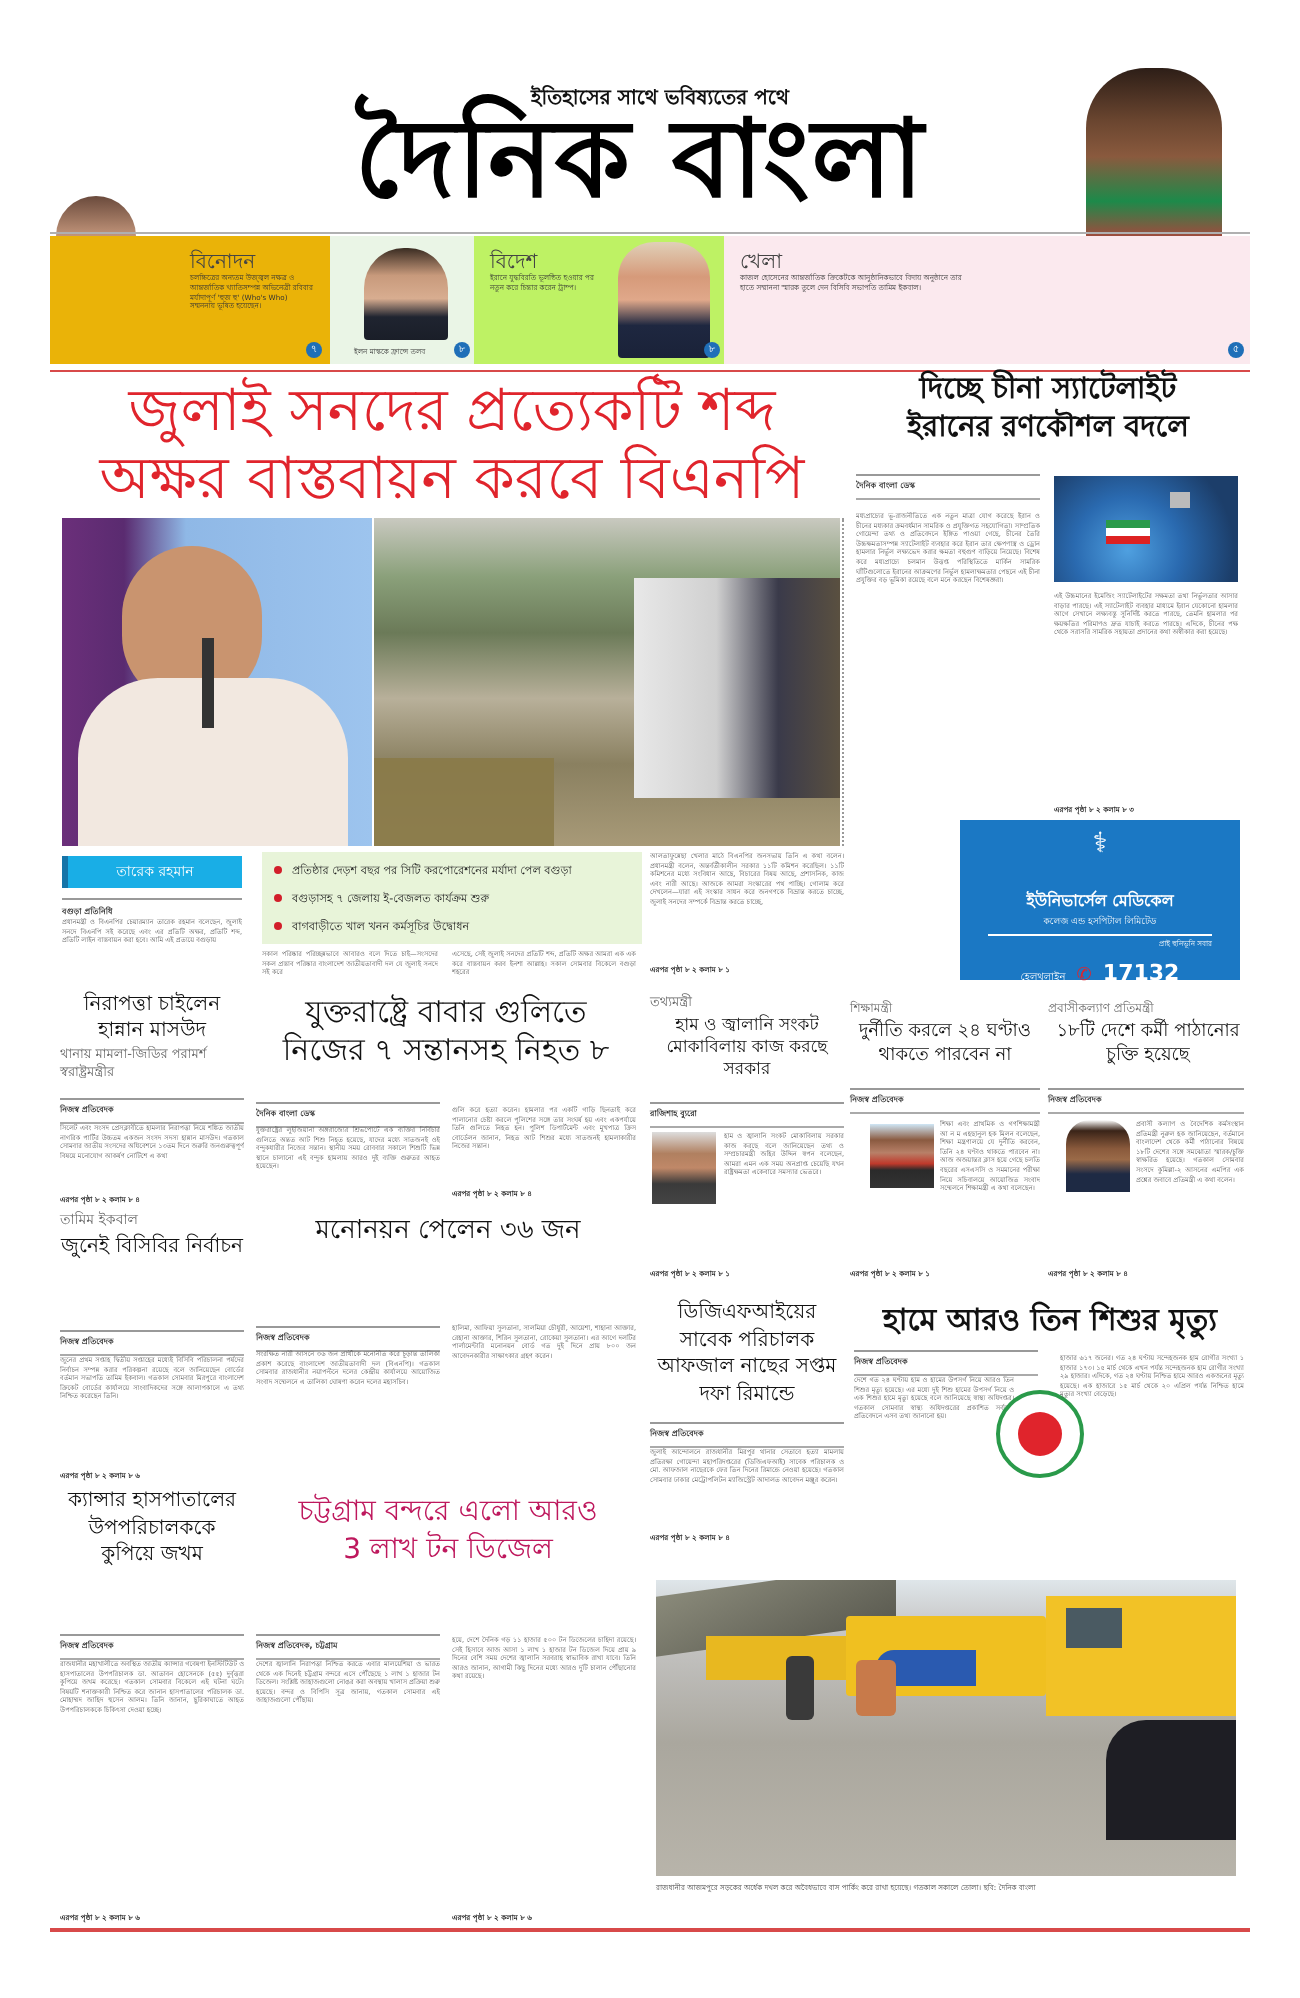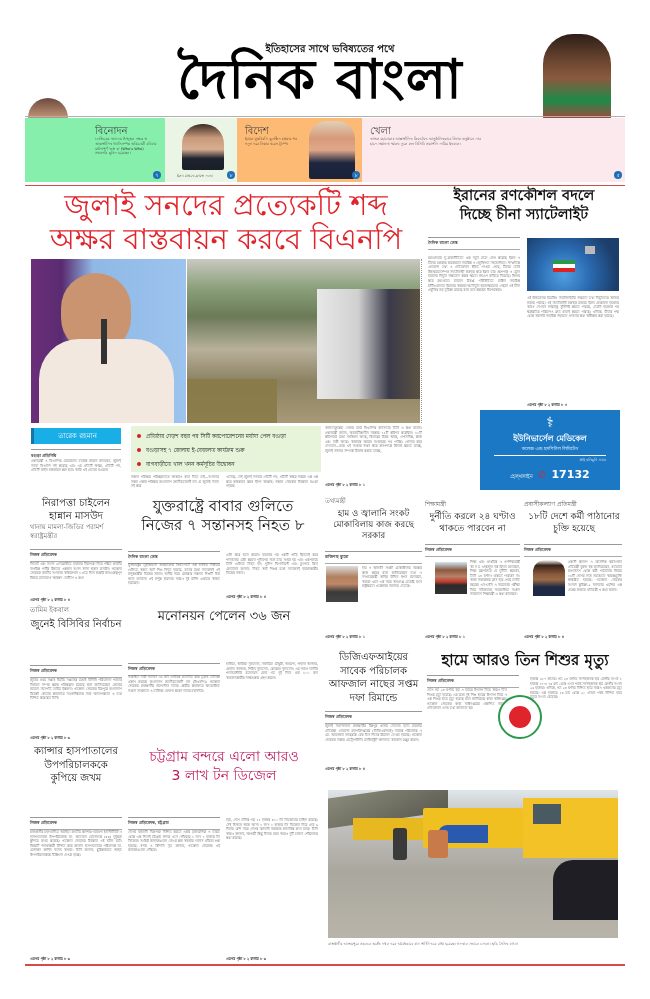--- a/index.html
+++ b/index.html
@@ -23,31 +23,31 @@
 <div class="abs" style="left:0;top:0;width:650px;height:118px">
   <div class="abs" style="left:200px;top:41px;width:260px;text-align:center;font-size:10px;color:#111;font-weight:bold">ইতিহাসের সাথে ভবিষ্যতের পথে</div>
   <div class="abs" style="left:100px;top:46px;width:440px;text-align:center;font-family:'DejaVu Serif',serif;font-size:54px;font-weight:bold;color:#000;line-height:66px;letter-spacing:1px">দৈনিক বাংলা</div>
 
   <div class="abs" style="left:28px;top:98px;width:40px;height:84px;border-radius:20px 20px 4px 4px;background:linear-gradient(180deg,#6a4a3c 0%,#d9a88a 30%,#e8c3ad 45%,#2ba8c0 70%,#5a5fb0 100%)"></div>
   <div class="abs" style="left:543px;top:34px;width:68px;height:148px;border-radius:30px 30px 4px 4px;background:linear-gradient(180deg,#2d1e17 0%,#6b4630 18%,#8a5a3e 30%,#1d8a4a 45%,#c23a3a 60%,#1a7a3d 80%,#1a7a3d 100%)"></div>
 </div>
 
 <div class="abs rule" style="left:25px;top:116px;width:600px;background:#b0b0b0"></div>
 <div class="abs" style="left:25px;top:118px;width:600px;height:64px">
-  <div class="abs" style="left:0;top:0;width:140px;height:64px;background:#86efac">
+  <div class="abs" style="left:0;top:0;width:140px;height:64px;background:#eab308">
     <div class="abs" style="left:70px;top:5px;font-size:10px;color:#444">বিনোদন</div>
     <div class="abs" style="left:70px;top:19px;width:62px;font-size:3.6px;line-height:4.8px;color:#333">চলচ্চিত্রের অন্যতম উজ্জ্বল নক্ষত্র ও আন্তর্জাতিক খ্যাতিসম্পন্ন অভিনেত্রী রবিবার মর্যাদাপূর্ণ 'হুজ হু' (Who's Who) সম্মননায় ভূষিত হয়েছেন।</div>
     <div class="abs pgbadge" style="left:128px;top:53px">৭</div>
   </div>
   <div class="abs" style="left:140px;top:0;width:72px;height:64px;background:#eaf5e6">
     <div class="abs" style="left:17px;top:6px;width:42px;height:46px;border-radius:20px 20px 2px 2px;background:linear-gradient(180deg,#3a2c22 0%,#c89a7c 30%,#d8ad90 55%,#1f2430 75%,#1a1e28 100%)"></div>
     <div class="abs" style="left:12px;top:55px;font-size:3.6px;color:#333">ইলন মাস্ককে ফ্রান্সে তলব</div>
     <div class="abs pgbadge" style="left:62px;top:53px">৮</div>
   </div>
-  <div class="abs" style="left:212px;top:0;width:125px;height:64px;background:#fdba74">
+  <div class="abs" style="left:212px;top:0;width:125px;height:64px;background:#bef264">
     <div class="abs" style="left:8px;top:5px;font-size:10px;color:#444">বিদেশ</div>
     <div class="abs" style="left:8px;top:19px;width:55px;font-size:3.6px;line-height:4.8px;color:#333">ইরানে যুদ্ধবিরতি ভূলন্ঠিত হওয়ার পর নতুন করে চিন্তার করেন ট্রাম্প।</div>
     <div class="abs" style="left:72px;top:3px;width:46px;height:58px;border-radius:18px 18px 2px 2px;background:linear-gradient(180deg,#e0d0b8 0%,#d69a7a 30%,#e0a88a 50%,#1e2740 72%,#1a2238 100%)"></div>
     <div class="abs pgbadge" style="left:115px;top:53px">৮</div>
   </div>
   <div class="abs" style="left:337px;top:0;width:263px;height:64px;background:#fbe9ee">
     <div class="abs" style="left:8px;top:5px;font-size:10px;color:#444">খেলা</div>
     <div class="abs" style="left:8px;top:19px;width:115px;font-size:3.6px;line-height:4.8px;color:#333">কাজল হোসেনের আন্তর্জাতিক ক্রিকেটকে আনুষ্ঠানিকভাবে বিদায় অনুষ্ঠানে তার হাতে সম্মাননা স্মারক তুলে দেন বিসিবি সভাপতি তামিম ইকবাল।</div>
     <div class="abs pgbadge" style="left:252px;top:53px">৫</div>
   </div>
@@ -78,36 +78,36 @@
   <div style="font-size:5.6px;line-height:14px;white-space:nowrap"><span class="dots"></span><span>বগুড়াসহ ৭ জেলায় ই-বেজলত কার্যক্রম শুরু</span></div>
   <div style="font-size:5.6px;line-height:14px;white-space:nowrap"><span class="dots"></span><span>বাগবাড়ীতে খাল খনন কর্মসূচির উদ্বোধন</span></div>
 </div>
 <div class="abs body-text" style="left:31px;top:459px;width:90px;height:20px;overflow:hidden">প্রধানমন্ত্রী ও বিএনপির চেয়ারম্যান তারেক রহমান বলেছেন, জুলাই সনদে বিএনপি সই করেছে এবং এর প্রতিটি অক্ষর, প্রতিটি শব্দ, প্রতিটি লাইন বাস্তবায়ন করা হবে। আমি এই প্রত্যয়ে বগুড়ায়</div>
 <div class="abs body-text" style="left:131px;top:475px;width:88px;height:14px;overflow:hidden">সকাল পরিষ্কার পরিচ্ছন্নভাবে আবারও বলে দিতে চাই—সংসদের সকল প্রস্তাব পরিষ্কার বাংলাদেশ জাতীয়তাবাদী দল যে জুলাই সনদে সই করে</div>
 <div class="abs body-text" style="left:226px;top:475px;width:92px;height:14px;overflow:hidden">এসেছে, সেই জুলাই সনদের প্রতিটি শব্দ, প্রতিটি অক্ষর আমরা এক এক করে বাস্তবায়ন করব ইনশা আল্লাহ। সকাল সোমবার বিকেলে বগুড়া শহরের</div>
 <div class="abs body-text" style="left:325px;top:426px;width:97px;height:55px;overflow:hidden">আলতাফুন্নেছা খেলার মাঠে বিএনপির জনসভায় তিনি এ কথা বলেন। প্রধানমন্ত্রী বলেন, অন্তর্বর্তীকালীন সরকার ১১টি কমিশন করেছিল। ১১টি কমিশনের মধ্যে সংবিধান আছে, বিচারের বিষয় আছে, প্রশাসনিক, কাজ এবং নারী আছে। আজকে আমরা সংস্কারের পথ পাচ্ছি। গোলাম করে দেখলেন—যারা এই সংস্কার সাধন করে জনগণকে বিভ্রান্ত করতে চাচ্ছে, জুলাই সনদের সম্পর্কে বিভ্রান্ত করতে চাচ্ছে,</div>
 <div class="abs jump" style="left:325px;top:482px">এরপর পৃষ্ঠা ৮ ২ কলাম ৮ ১</div>
 
 <div class="abs" style="left:424px;top:186px;width:200px;text-align:center;font-size:14.5px;line-height:19px;color:#111;font-weight:bold">
+  <div>দিচ্ছে চীনা স্যাটেলাইট</div>
   <div>ইরানের রণকৌশল বদলে</div>
-  <div>দিচ্ছে চীনা স্যাটেলাইট</div>
 </div>
 <div class="abs rule" style="left:428px;top:237px;width:92px"></div>
 <div class="abs byline" style="left:428px;top:240px;width:92px">দৈনিক বাংলা ডেস্ক</div>
 <div class="abs body-text" style="left:428px;top:256px;width:92px;height:220px;overflow:hidden">মধ্যপ্রাচ্যের ভূ-রাজনীতিতে এক নতুন মাত্রা যোগ করেছে ইরান ও চীনের মধ্যকার ক্রমবর্ধমান সামরিক ও প্রযুক্তিগত সহযোগিতা। সাম্প্রতিক গোয়েন্দা তথ্য ও প্রতিবেদনে ইঙ্গিত পাওয়া গেছে, চীনের তৈরি উচ্চক্ষমতাসম্পন্ন স্যাটেলাইট ব্যবহার করে ইরান তার ক্ষেপণাস্ত্র ও ড্রোন হামলার নির্ভুল লক্ষ্যভেদ করার ক্ষমতা বহুগুণ বাড়িয়ে নিয়েছে। বিশেষ করে মধ্যপ্রাচ্যে চলমান উত্তপ্ত পরিস্থিতিতে মার্কিন সামরিক ঘাঁটিগুলোতে ইরানের আক্রমণের নির্ভুল হামলাক্ষমতার পেছনে এই চীনা প্রযুক্তির বড় ভূমিকা রয়েছে বলে মনে করছেন বিশেষজ্ঞরা।</div>
 <div class="abs photo" style="left:527px;top:238px;width:92px;height:53px;background:radial-gradient(circle at 40% 70%,#4fa0e0 0%,#2a6ab0 40%,#1c3e6a 80%)">
   <div class="abs" style="left:26px;top:22px;width:22px;height:12px;background:linear-gradient(180deg,#2a9a4a 33%,#fff 33%,#fff 66%,#d22 66%)"></div>
   <div class="abs" style="left:58px;top:8px;width:10px;height:8px;background:#bbb"></div>
 </div>
 <div class="abs body-text" style="left:527px;top:296px;width:92px;height:100px;overflow:hidden">এই উচ্চমানের ইমেজিং স্যাটেলাইটের সক্ষমতা তথা নির্ভুলতার আসার বাড়ার পারছে। এই স্যাটেলাইট ব্যবহার মাধ্যমে ইরান যেকোনো হামলার আগে সেখানে লক্ষ্যবস্তু সুনির্দিষ্ট করতে পারছে, তেমনি হামলার পর ক্ষয়ক্ষতির পরিমাণও দ্রুত যাচাই করতে পারছে। এদিকে, চীনের পক্ষ থেকে সরাসরি সামরিক সহায়তা প্রদানের কথা অস্বীকার করা হয়েছে।</div>
 <div class="abs jump" style="left:527px;top:402px">এরপর পৃষ্ঠা ৮ ২ কলাম ৮ ৩</div>
 
 <div class="abs" style="left:480px;top:410px;width:140px;height:80px;background:#1b78c4;color:#fff;text-align:center">
   <div style="font-size:14px;margin-top:4px">⚕</div>
-  <div style="font-size:8px;font-weight:bold;margin-top:2px">ইউনিভার্সেল মেডিকেল</div>
+  <div style="font-size:8px;font-weight:bold;margin-top:14px">ইউনিভার্সেল মেডিকেল</div>
   <div style="font-size:4.5px;margin-top:1px">কলেজ এন্ড হসপিটাল লিমিটেড</div>
   <div style="font-size:3.6px;border-top:0.5px solid #fff;margin:2px 14px 0;padding-top:1px;text-align:right">প্রাই হুনিভূনি সবার</div>
   <div style="margin-top:4px;font-size:5px">
     <span>হেল্থলাইন</span>
     <span style="color:#e0242c;font-size:9px;margin:0 4px">✆</span>
     <span style="font-size:11px;font-weight:bold">17132</span>
   </div>
 </div>
 
 <div class="abs" style="left:30px;top:496px;width:92px">

